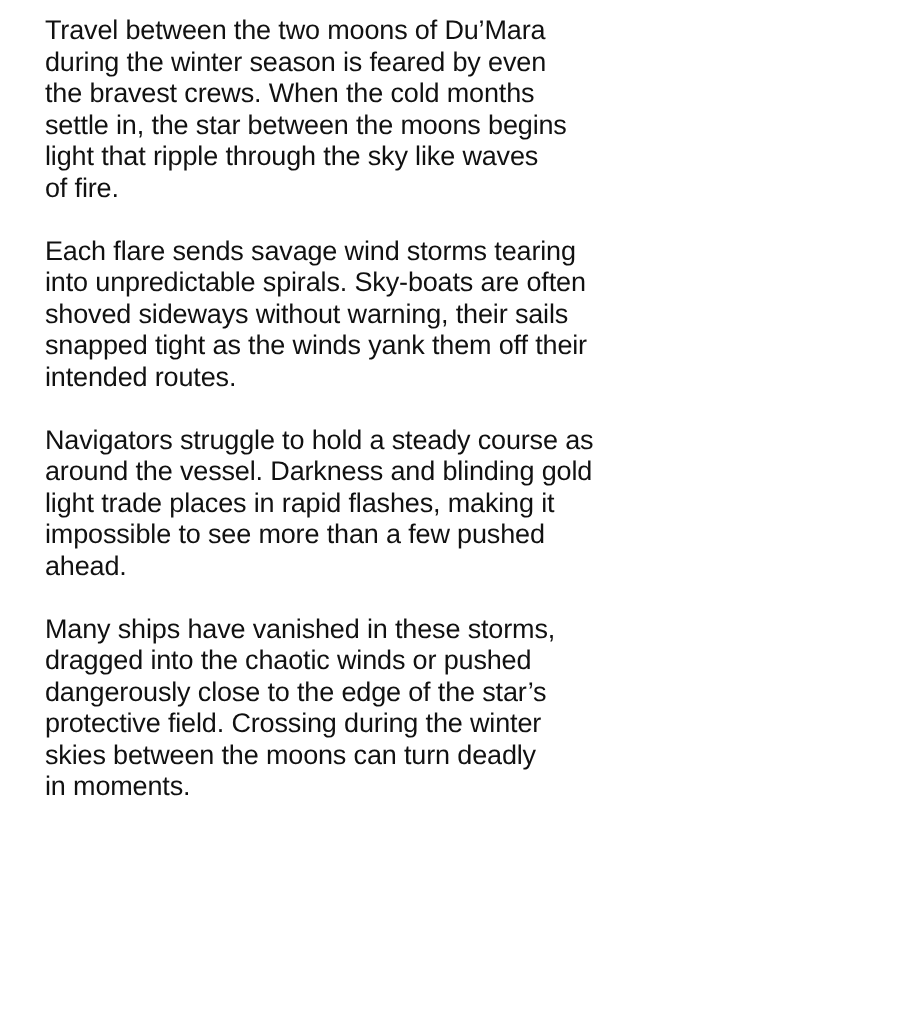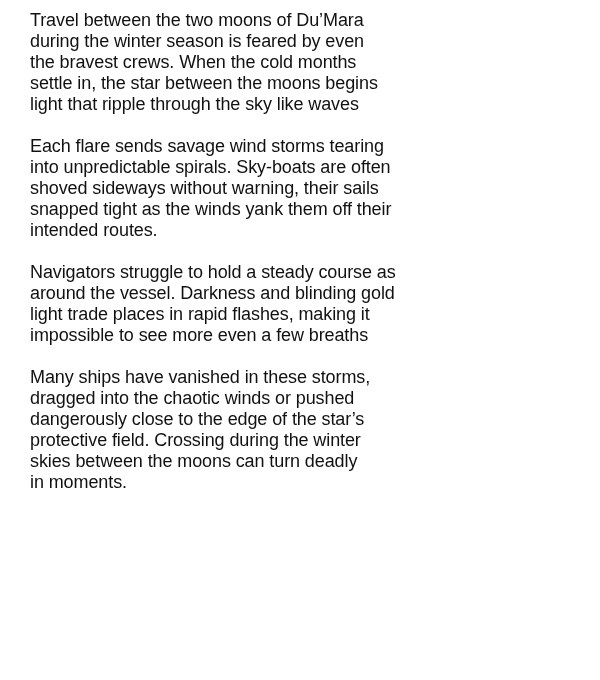--- a/index.html
+++ b/index.html
@@ -12,33 +12,35 @@
 </head>
 <body>
 
 <div class="doc">
   <p class="para">
     <span class="line">Travel between the two moons of Du’Mara</span>
     <span class="line">during the winter season is feared by even</span>
     <span class="line">the bravest crews. When the cold months</span>
     <span class="line">settle in, the star between the moons begins</span>
     <span class="line">light that ripple through the sky like waves</span>
+    <span class="line">of fire.</span>
   </p>
   <p class="para">
     <span class="line">Each flare sends savage wind storms tearing</span>
     <span class="line">into unpredictable spirals. Sky-boats are often</span>
     <span class="line">shoved sideways without warning, their sails</span>
     <span class="line">snapped tight as the winds yank them off their</span>
     <span class="line">intended routes.</span>
   </p>
   <p class="para">
     <span class="line">Navigators struggle to hold a steady course as</span>
     <span class="line">around the vessel. Darkness and blinding gold</span>
     <span class="line">light trade places in rapid flashes, making it</span>
-    <span class="line">impossible to see more even a few breaths</span>
+    <span class="line">impossible to see more than a few pushed</span>
+    <span class="line">ahead.</span>
   </p>
   <p class="para">
     <span class="line">Many ships have vanished in these storms,</span>
     <span class="line">dragged into the chaotic winds or pushed</span>
     <span class="line">dangerously close to the edge of the star’s</span>
     <span class="line">protective field. Crossing during the winter</span>
     <span class="line">skies between the moons can turn deadly</span>
     <span class="line">in moments.</span>
   </p>
 </div>

